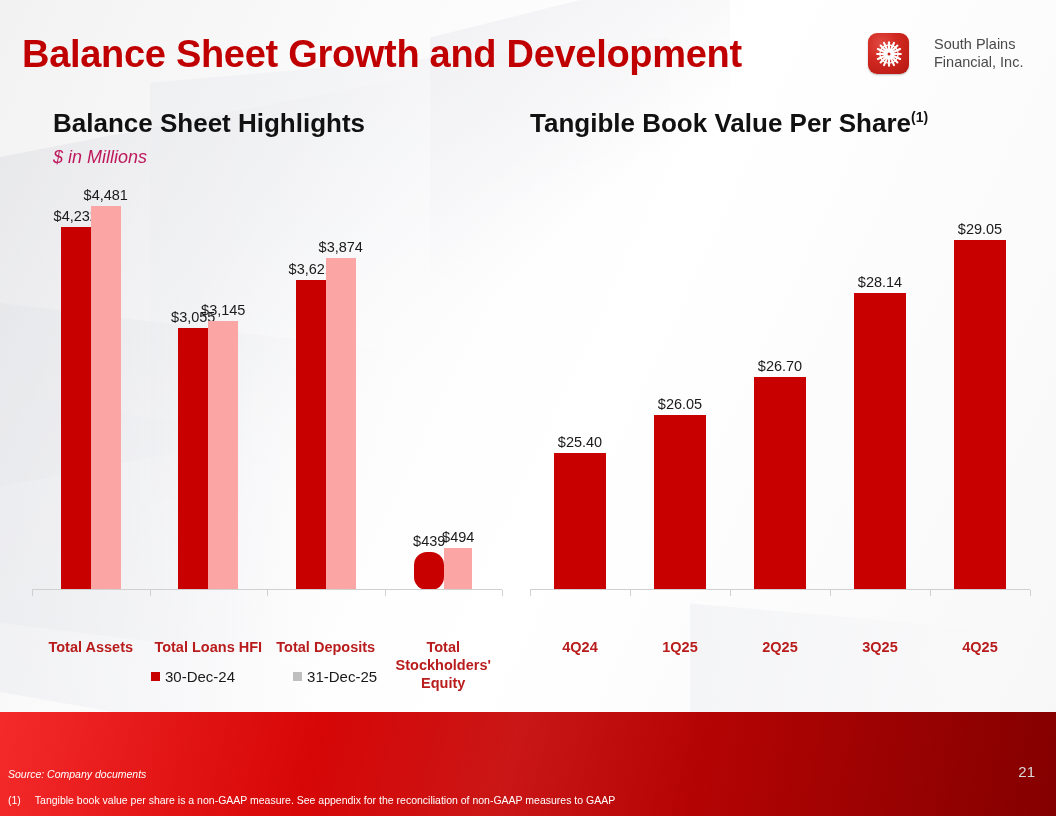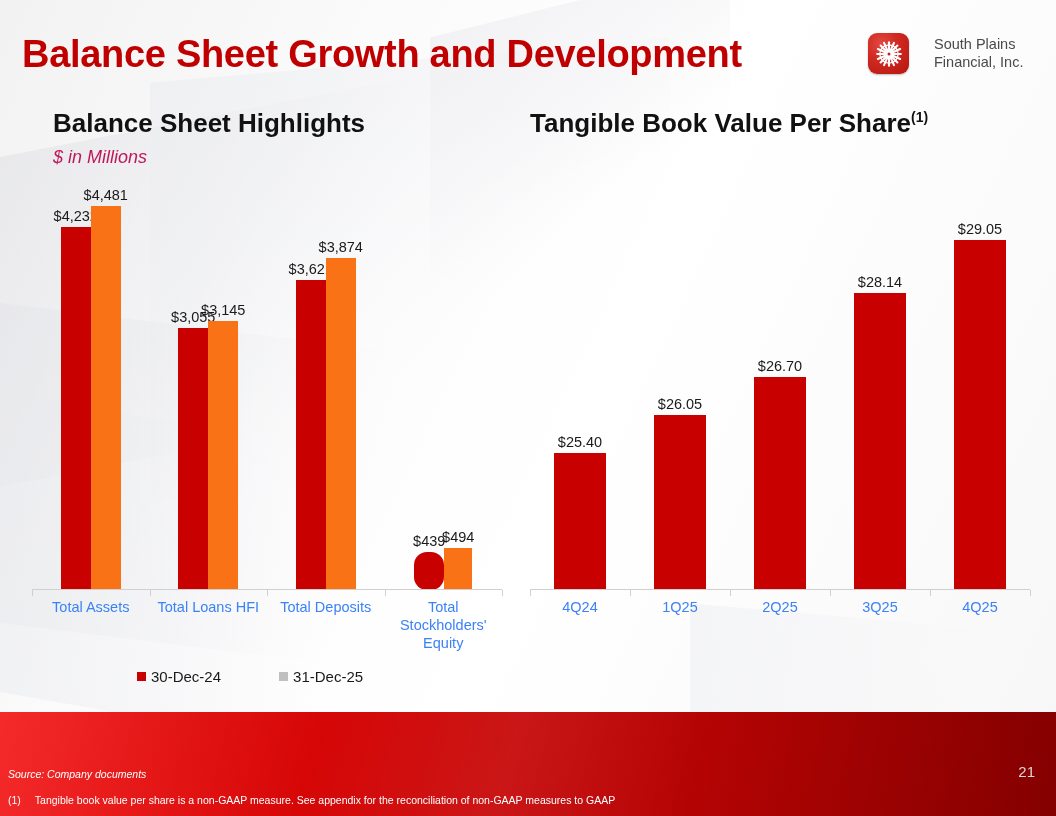--- a/index.html
+++ b/index.html
@@ -73,31 +73,31 @@
 
   .axis-line{position:absolute;left:0;right:0;bottom:0;height:1px;background:#d0d0d0;}
   .tick{position:absolute;bottom:-6px;width:1px;height:6px;background:#d0d0d0;}
 
   .bars{position:absolute;left:0;right:0;bottom:0;top:0;display:flex;align-items:flex-end;}
   .cat{flex:1 1 0;display:flex;align-items:flex-end;justify-content:center;height:100%;position:relative;}
   .pair{display:flex;align-items:flex-end;justify-content:center;width:100%;height:100%;}
 
   .bar{position:relative;}
   .bar.red{background:#C80000;}
-  .bar.gray{background:#f97316;}
+  .bar.gray{background:#fca5a5;}
   .bar .dlabel{
     position:absolute;left:50%;transform:translateX(-50%);
     bottom:100%;margin-bottom:3px;
     font-size:14.5px;color:#1a1a1a;white-space:nowrap;
   }
 
   .cat-labels{position:absolute;left:0;right:0;display:flex;}
   .cat-label{
-    flex:1 1 0;text-align:center;font-size:14.5px;font-weight:normal;color:#3b82f6;
-    line-height:1.25;padding:0 2px;
+    flex:1 1 0;text-align:center;font-size:14.5px;font-weight:bold;color:#b91c1c;
+    line-height:1.25;padding:0 2px;margin-top:40px;
   }
 
   .legend{position:absolute;display:flex;align-items:center;gap:58px;}
   .legend-item{display:flex;align-items:center;gap:5px;font-size:15px;color:#1a1a1a;}
   .swatch{width:9px;height:9px;display:inline-block;}
   .swatch.red{background:#C80000;}
   .swatch.gray{background:#BFBFBF;}
 
   
   .footer-band{
@@ -209,21 +209,21 @@
         <div class="tick" style="left: 75%;"></div>
         <div class="tick" style="left: 100%;"></div>
         <div class="tick" style="left: 0%;"></div>
       </div>
     <div class="cat-labels" id="left-cats" style="top:408px;">
         <div class="cat-label">Total Assets</div>
         <div class="cat-label">Total Loans HFI</div>
         <div class="cat-label">Total Deposits</div>
         <div class="cat-label">Total Stockholders' Equity</div>
       </div>
-    <div class="legend" id="left-legend" style="left:105px;top:478px;">
+    <div class="legend" id="left-legend" style="left:119px;top:478px;">
         <div class="legend-item">
           <span class="swatch red"></span>
           <span>30-Dec-24</span>
         </div>
         <div class="legend-item">
           <span class="swatch gray"></span>
           <span>31-Dec-25</span>
         </div>
       </div>
   </div>

